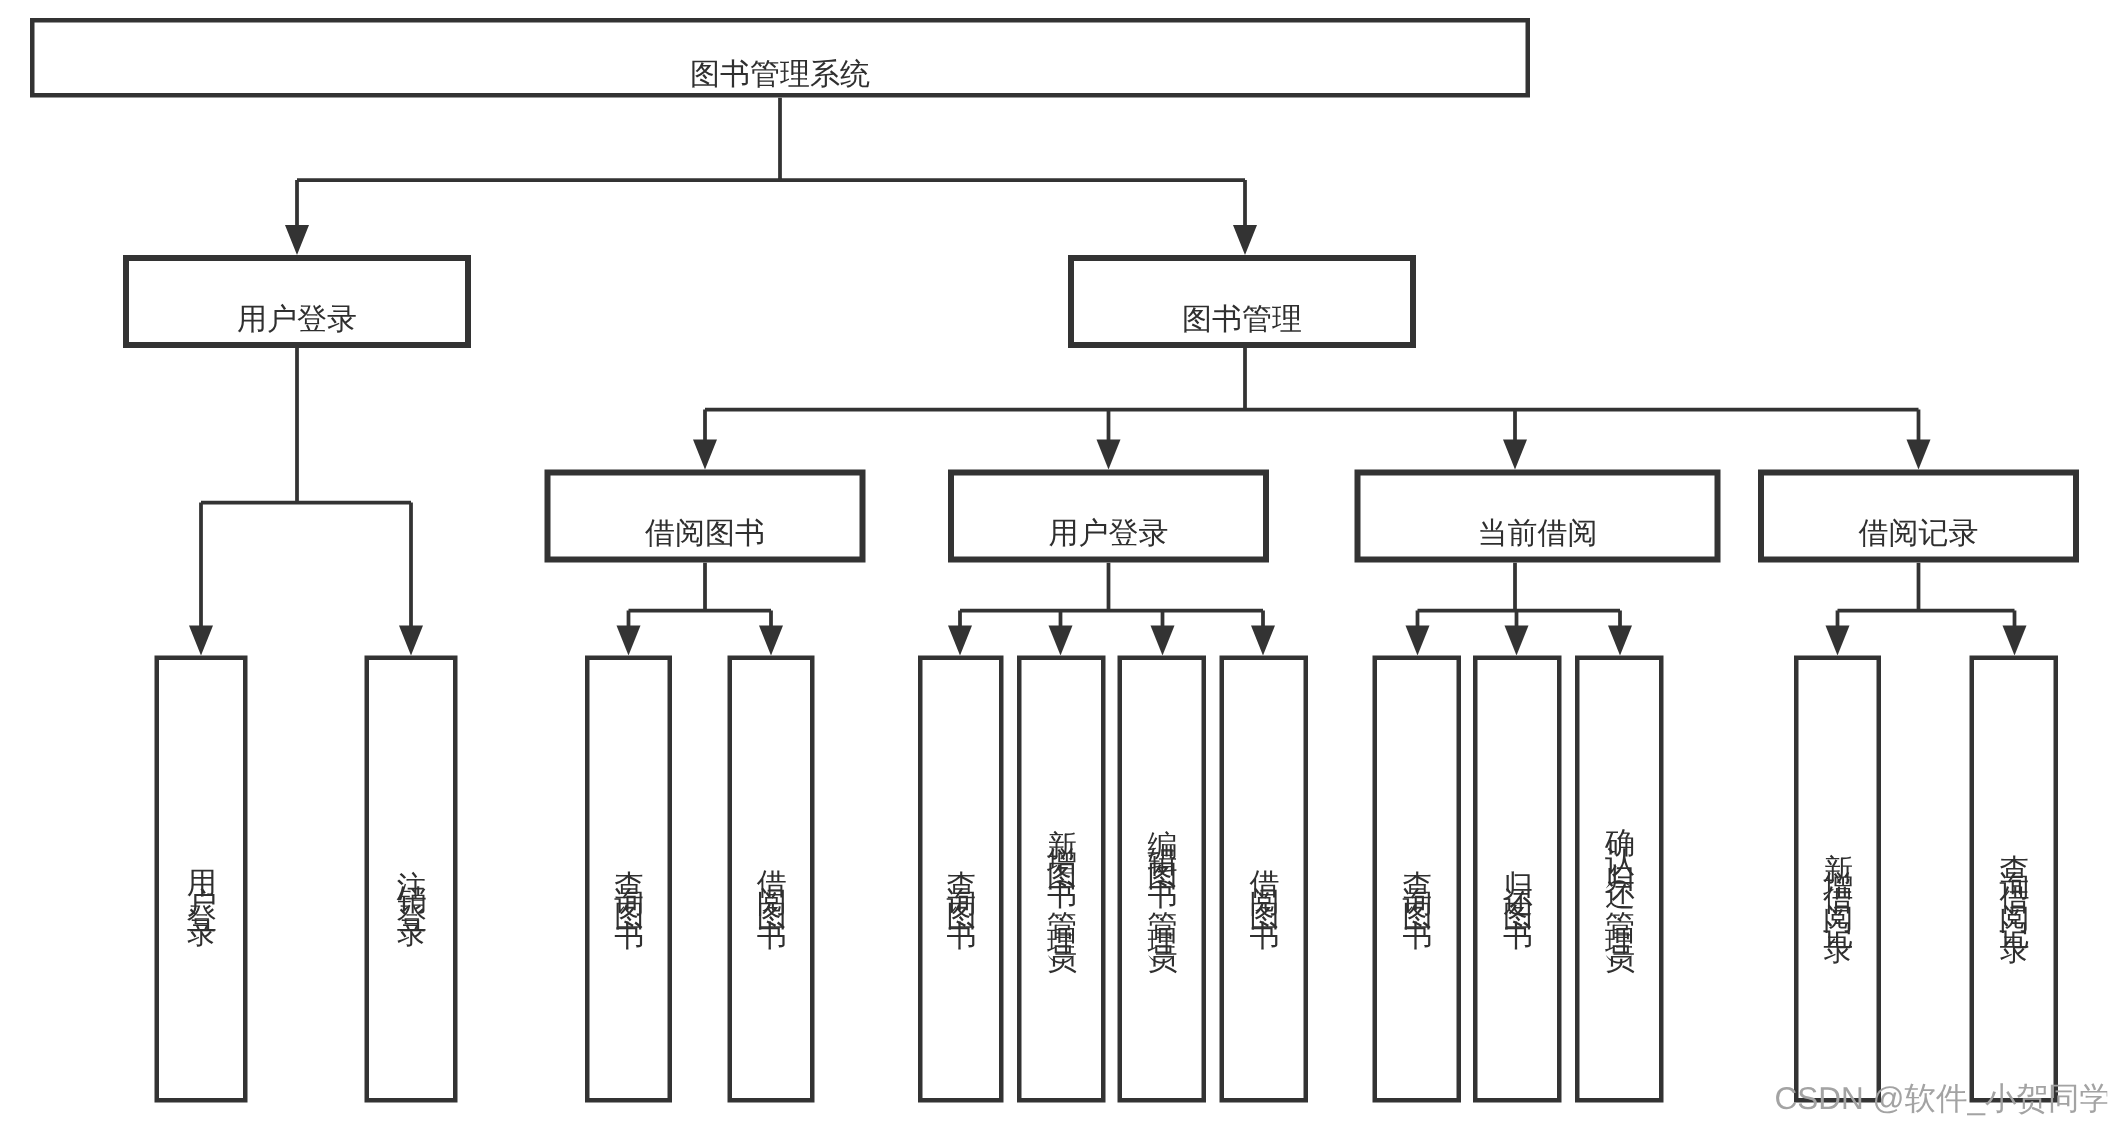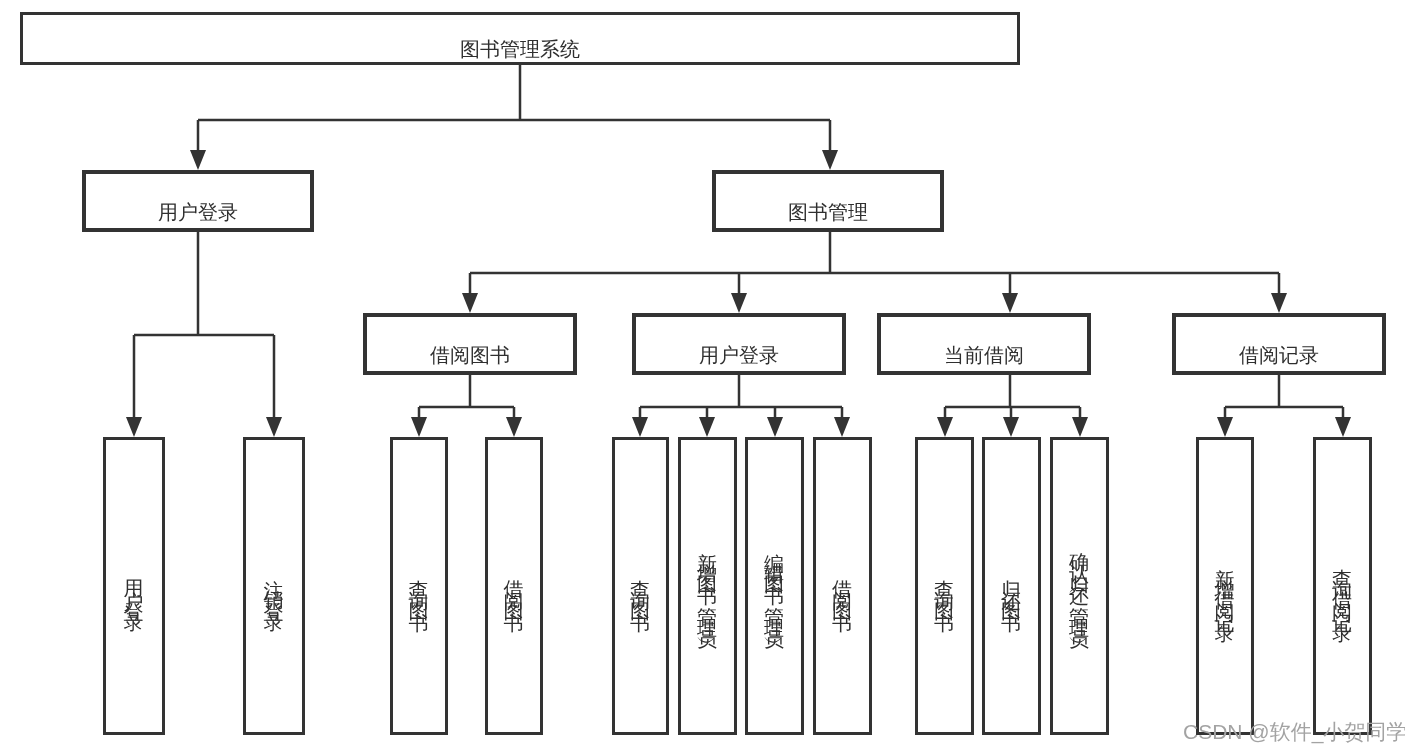--- a/index.html
+++ b/index.html
@@ -126,21 +126,21 @@
   <div class="box lvl" style="left:712px; top:170px; width:232px; height:62px;">
     <span class="hlabel">图书管理</span>
   </div>
 
   <div class="box lvl" style="left:363px; top:313px; width:214px; height:62px;">
     <span class="hlabel">借阅图书</span>
   </div>
   <div class="box lvl" style="left:632px; top:313px; width:214px; height:62px;">
     <span class="hlabel">用户登录</span>
   </div>
-  <div class="box lvl" style="left:877px; top:313px; width:214px; height:62px;">
+  <div class="box lvl" style="left:903px; top:313px; width:244px; height:62px;">
     <span class="hlabel">当前借阅</span>
   </div>
   <div class="box lvl" style="left:1172px; top:313px; width:214px; height:62px;">
     <span class="hlabel">借阅记录</span>
   </div>
 
   <div class="box leaf" style="left:103px; width:62px;">
     <span class="vtext">用户登录</span>
   </div>
   <div class="box leaf" style="left:243px; width:62px;">

